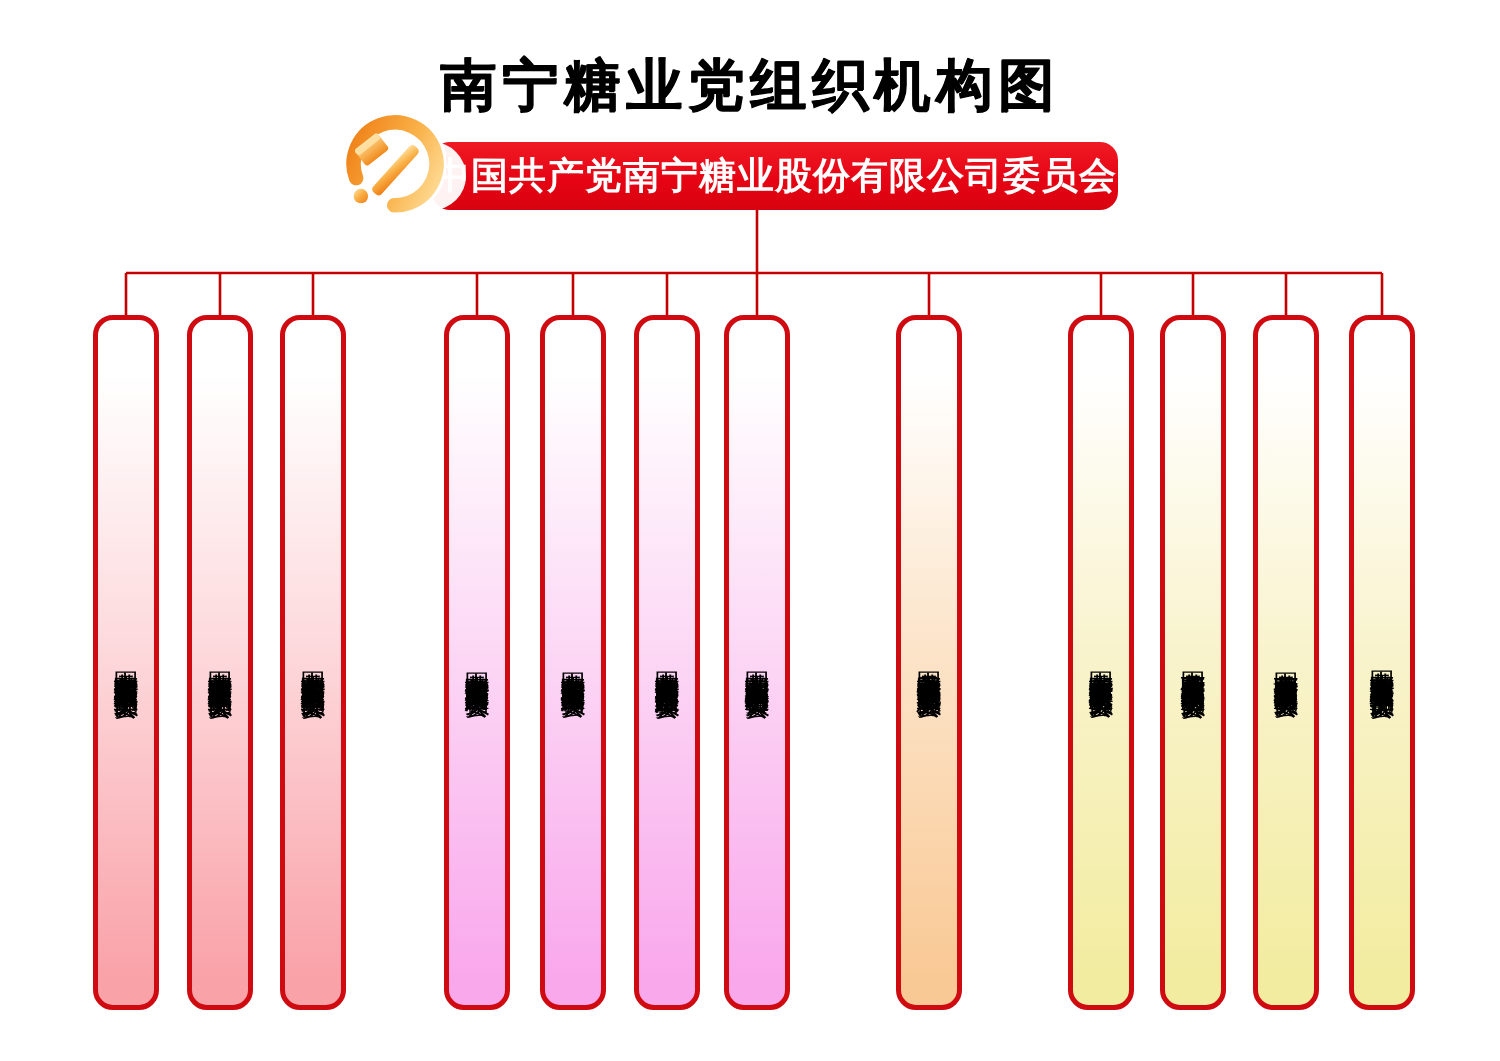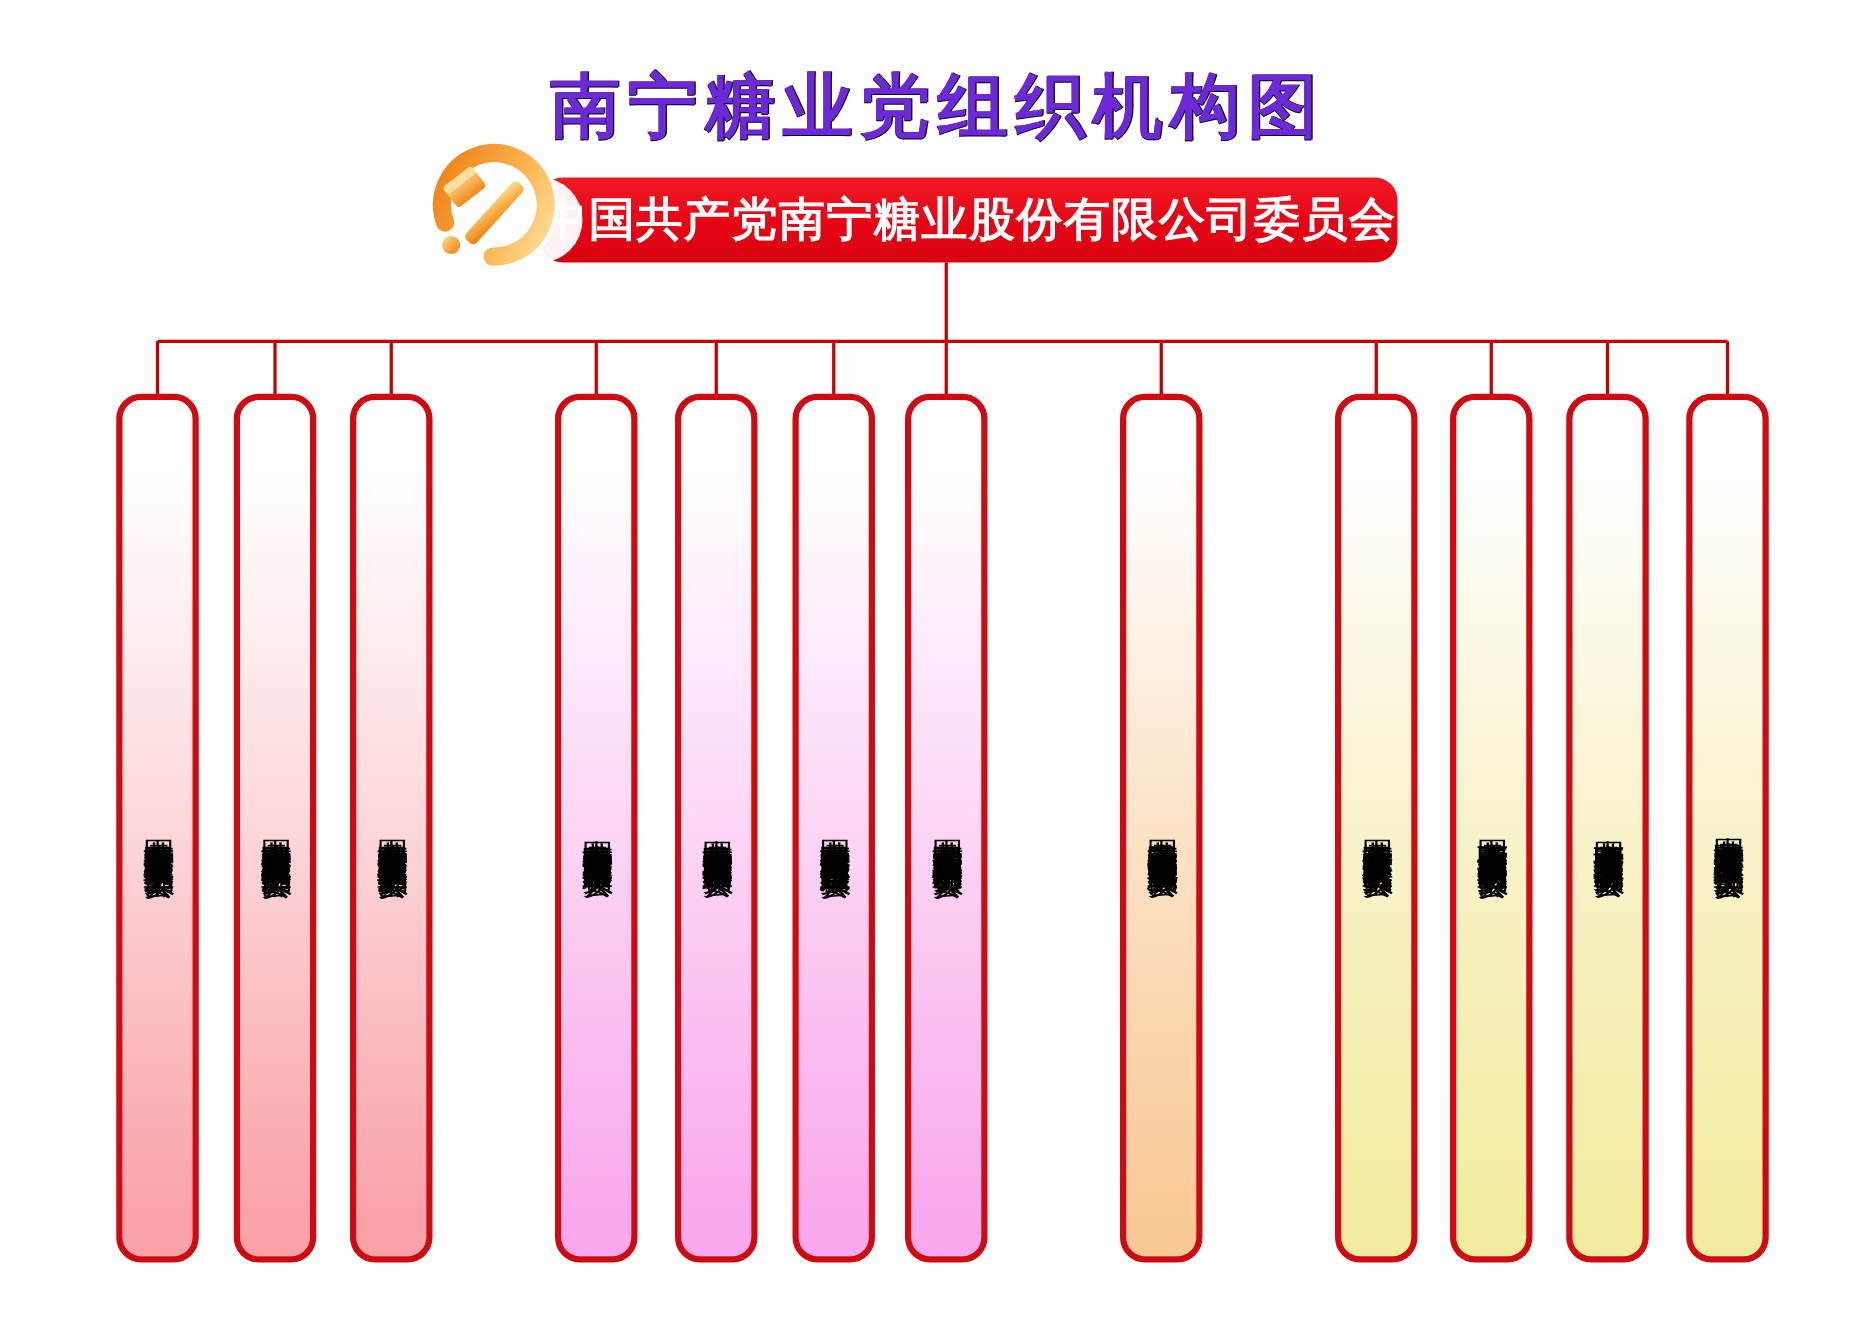--- a/index.html
+++ b/index.html
@@ -3,21 +3,21 @@
 <meta charset="utf-8">
 <style>
   * { margin:0; padding:0; box-sizing:border-box; }
   html,body { background:#ffffff; }
   .canvas {
     position:relative; width:1500px; height:1061px; background:#ffffff;
     overflow:hidden; font-family:"Liberation Sans", sans-serif;
   }
   .chart-title {
     position:absolute; top:48px; left:0; width:100%;
-    text-align:center; font-size:56px; font-weight:900; color:#6d28d9;
+    text-align:center; font-size:56px; font-weight:900; color:#000000;
     letter-spacing:6px;
     font-family:"Liberation Serif", serif;
     text-shadow:1px 0 0 #000, 0 1px 0 #000;
   }
   .banner {
     position:absolute; left:432px; top:142px; width:686px; height:68px;
     background:linear-gradient(180deg,#ef1a24 0%, #e60414 55%, #d80310 100%);
     border-radius:18px;
     display:flex; align-items:center; justify-content:center;
   }

